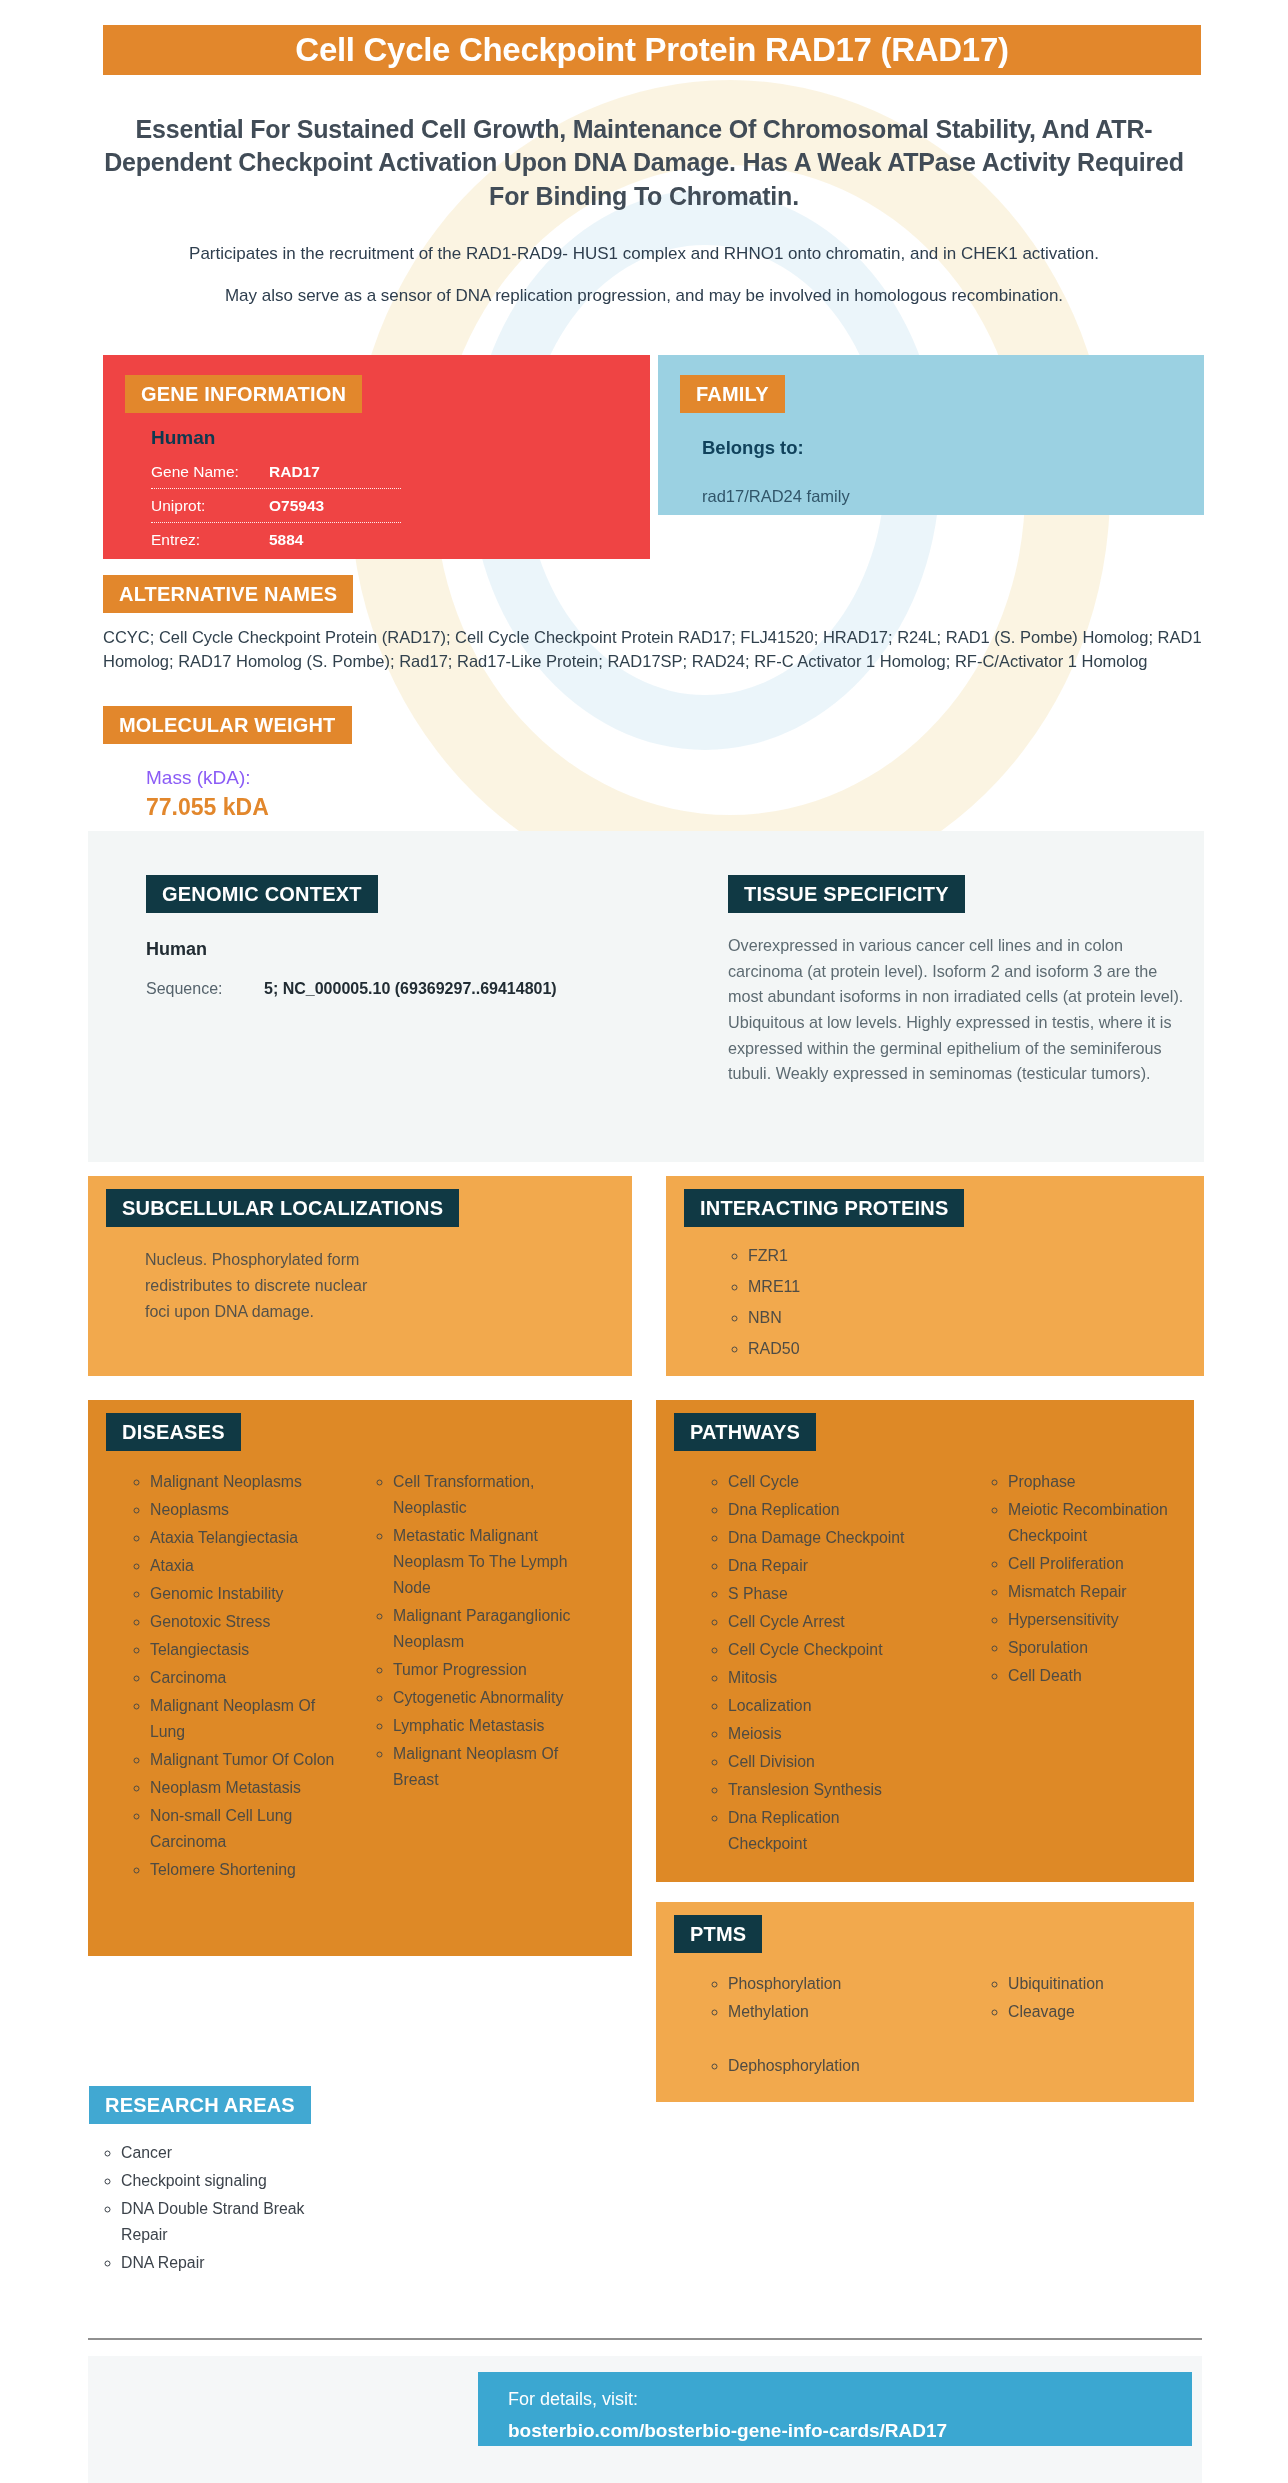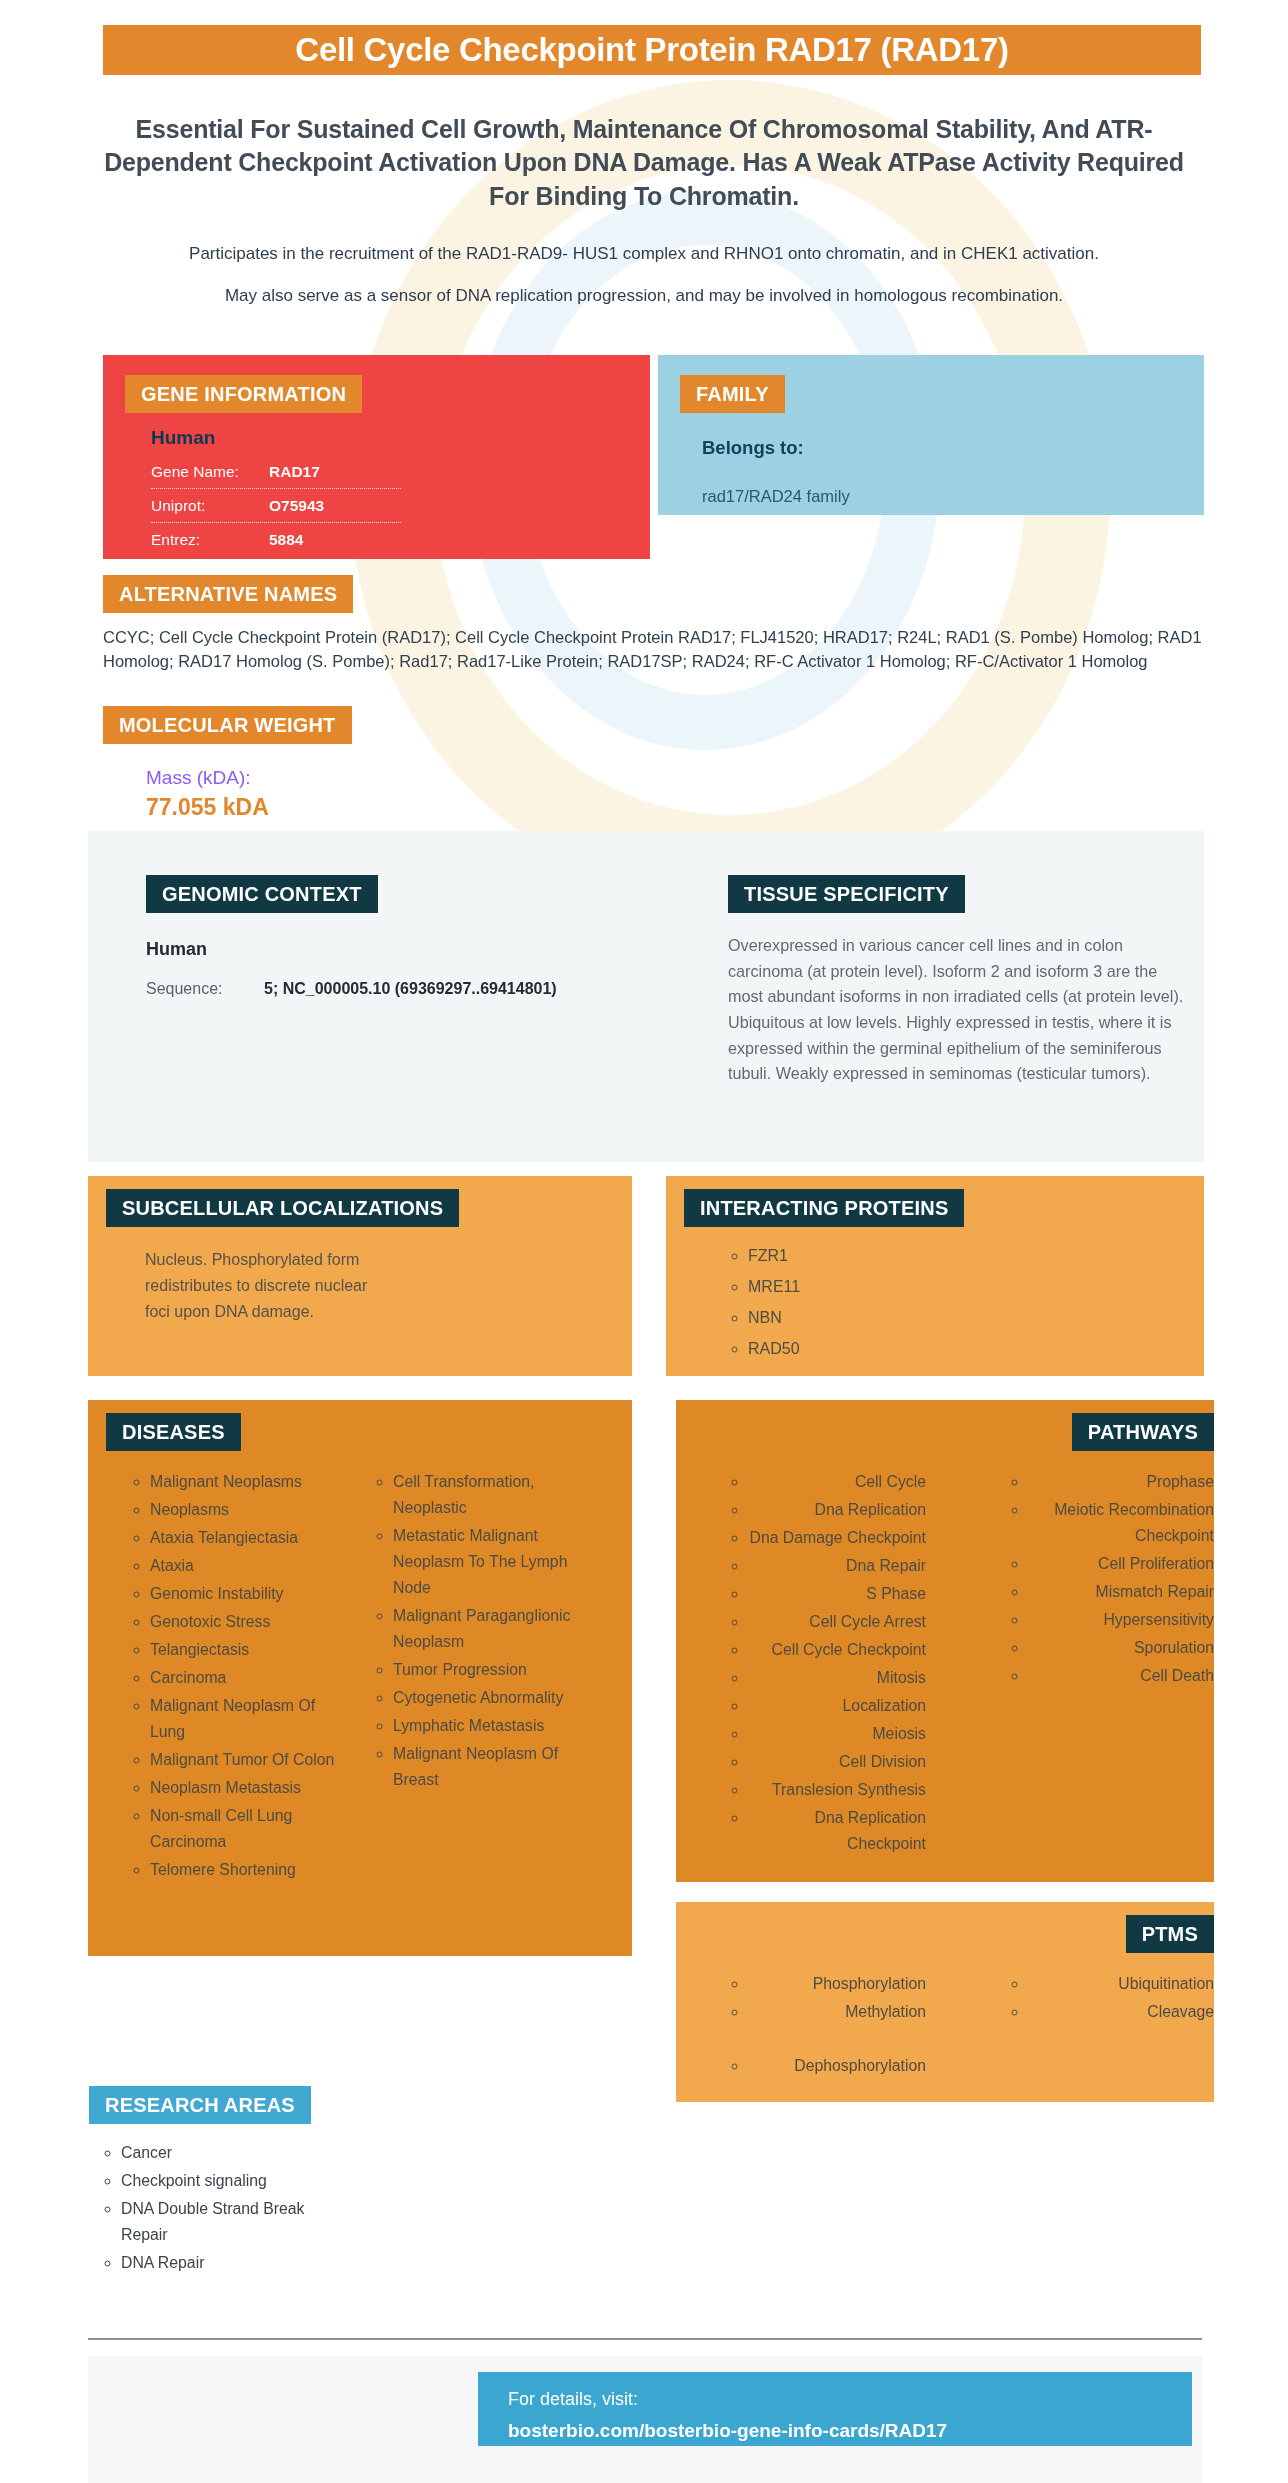--- a/index.html
+++ b/index.html
@@ -100,24 +100,24 @@
   .card-subcell { width: 544px; height: 200px; }
   .subcell-text {
     margin: 20px 0 0 57px; width: 225px;
     font-size: 16px; color: #55524a; line-height: 1.62;
   }
   .card-interact { width: 538px; height: 200px; }
   ul.plist { list-style: circle; margin: 14px 0 0 0; padding-left: 82px; }
   ul.plist li { font-size: 16px; color: #4f4c45; line-height: 1.55; padding: 3px 0; }
 
   
-  .row3 { display: flex; gap: 44px; margin: 24px 0 0 88px; align-items: flex-start; }
+  .row3 { display: flex; gap: 24px; margin: 24px 0 0 88px; align-items: flex-start; }
   .card-dark { background: #de8926; padding-top: 13px; }
   .card-diseases { width: 544px; height: 556px; }
-  .col-right { display: flex; flex-direction: column; gap: 20px; width: 538px; text-align: right; }
+  .col-right { display: flex; flex-direction: column; gap: 20px; width: 538px; }
   .card-pathways { width: 538px; height: 482px; }
   .twocol { display: flex; margin-top: 18px; }
   ul.dlist { list-style: circle; }
   ul.dlist li { font-size: 15.8px; color: #4e4b43; line-height: 26px; margin-bottom: 2px; }
   .dis1 { padding-left: 62px; width: 250px; }
   .dis2 { padding-left: 55px; width: 262px; }
   .pat1 { padding-left: 72px; width: 250px; }
   .pat2 { padding-left: 102px; width: 288px; }
   .card-ptms { width: 538px; height: 200px; background: #f2a94d; padding-top: 13px; }
   .gap-top { margin-top: 28px; }

